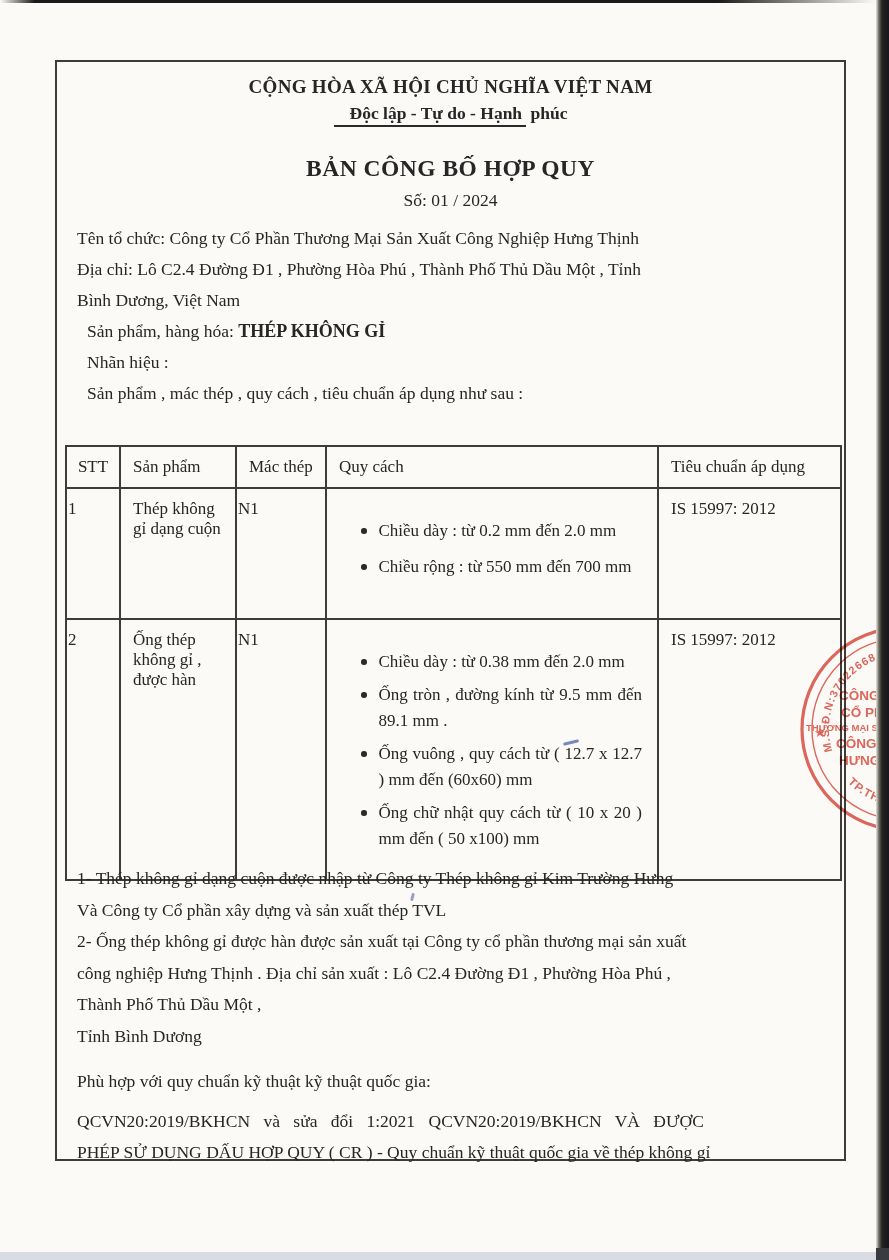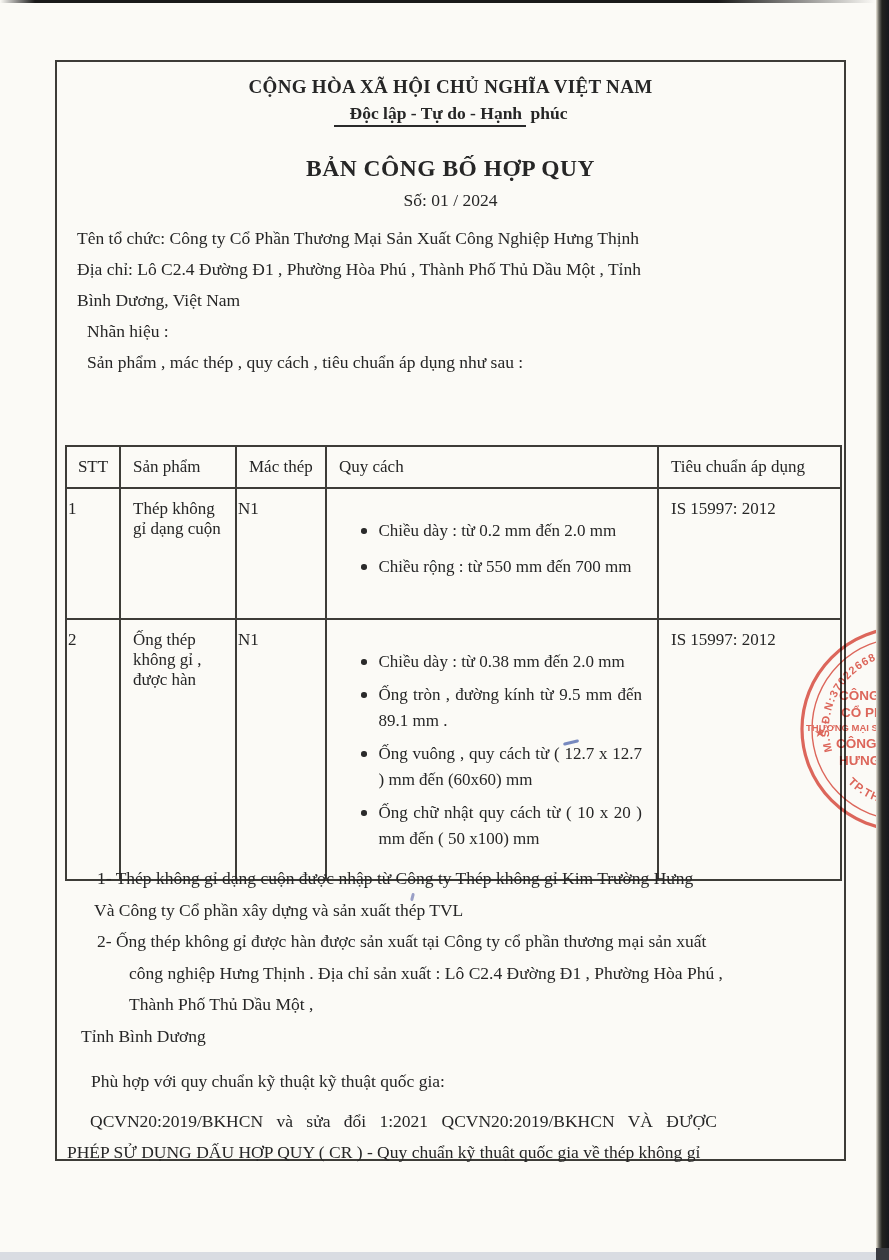--- a/index.html
+++ b/index.html
@@ -43,21 +43,21 @@
   .c-qc  { padding:29px 15px 0 34px; }
   .c-tc  { padding:10px 6px 0 12px; }
   .row-1 td { height:100px; } .row-2 td { height:230px; }
   .spec { display:flex; margin-bottom:10px; line-height:26px; text-align:justify; }
   .row-2 .spec { margin-bottom:7px; }
   .spec .dot { width:5.5px; height:5.5px; border-radius:50%; background:#2a2a2a;
     margin:10px 12px 0 0; flex:none; }
   .spec .txt { flex:1; }
 
   .notes { position:absolute; top:801px; left:0; width:786px; font-size:17.5px; }
-  .notes .ln { line-height:31.5px; }
+  .notes .ln { line-height:31.5px;padding-left:20px; }
   .pl10 { padding-left:10px; } .pl24 { padding-left:24px; } .pl33 { padding-left:33px; }
   .pl34 { padding-left:34px;margin-top:14px; } .pl37 { padding-left:37px; } .pl40 { padding-left:40px; } .pl72 { padding-left:72px; }
   .jwide { word-spacing:9px; padding-right:16px;margin-top:8px; }
 
   .stamp-svg { position:absolute; left:770px; top:626px; width:119px; height:208px;
     mix-blend-mode:multiply; opacity:.88; }
   .stamp-svg text { font-family:"Liberation Sans","DejaVu Sans",sans-serif; }
 
   .mark-blue-dash { position:absolute; left:563px; top:741px; width:16px; height:2.5px;
     background:#3f58a8; transform:rotate(-14deg); opacity:.7; border-radius:2px; }
@@ -74,20 +74,21 @@
   <div class="nat-title">CỘNG HÒA XÃ HỘI CHỦ NGHĨA VIỆT NAM</div>
   <div class="motto-wrap"><span class="motto-u">Độc lập - Tự do - Hạnh</span><span> phúc</span></div>
 
   <div class="doc-title">BẢN CÔNG BỐ HỢP QUY</div>
   <div class="doc-num">Số: 01 / 2024</div>
 
   <div class="info">
     <div class="ln pl20">Tên tổ chức: Công ty Cổ Phần Thương Mại Sản Xuất Công Nghiệp Hưng Thịnh</div>
     <div class="ln pl20">Địa chỉ: Lô C2.4 Đường Đ1 , Phường Hòa Phú , Thành Phố Thủ Dầu Một , Tỉnh</div>
     <div class="ln pl20">Bình Dương, Việt Nam</div>
+    <div class="ln pl30"><span>Sản phẩm, hàng hóa: </span><span class="bold">THÉP KHÔNG GỈ</span></div>
     <div class="ln pl30">Nhãn hiệu :</div>
     <div class="ln pl30">Sản phẩm , mác thép , quy cách , tiêu chuẩn áp dụng như sau :</div>
   </div>
 
   <table class="doc-table">
     <colgroup>
       <col style="width:54px">
         <col style="width:116px">
         <col style="width:90px">
         <col style="width:332px">

